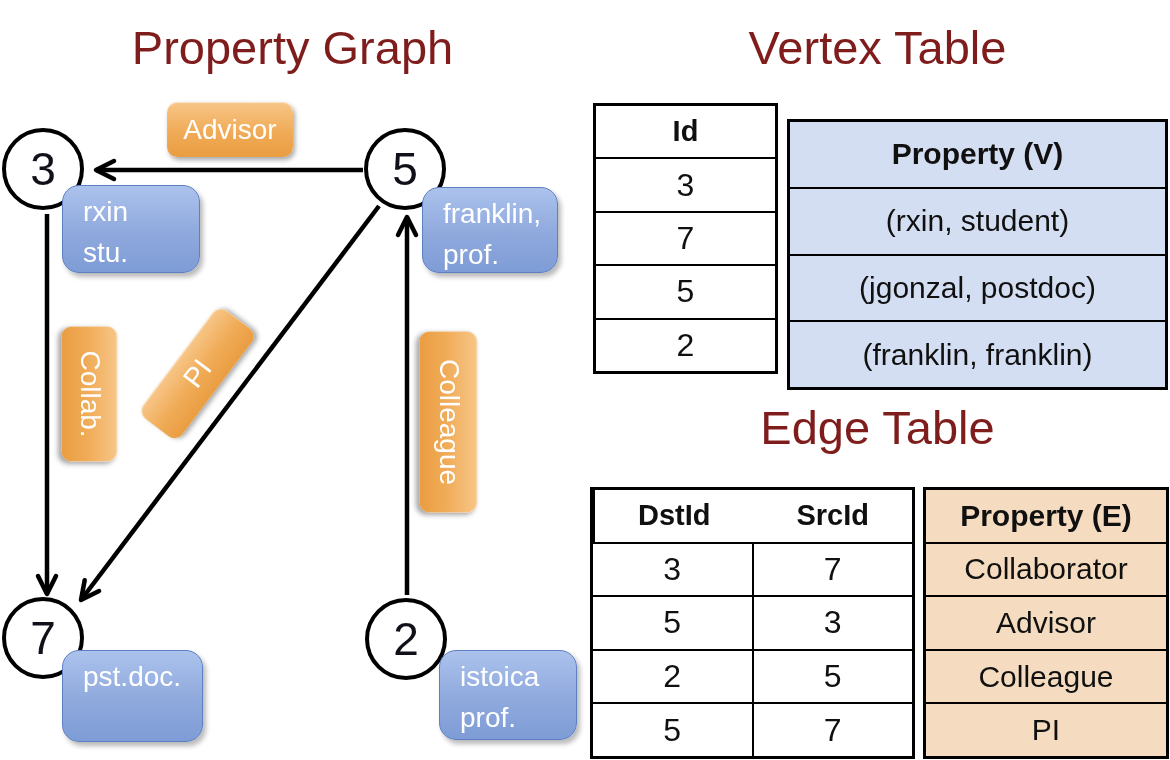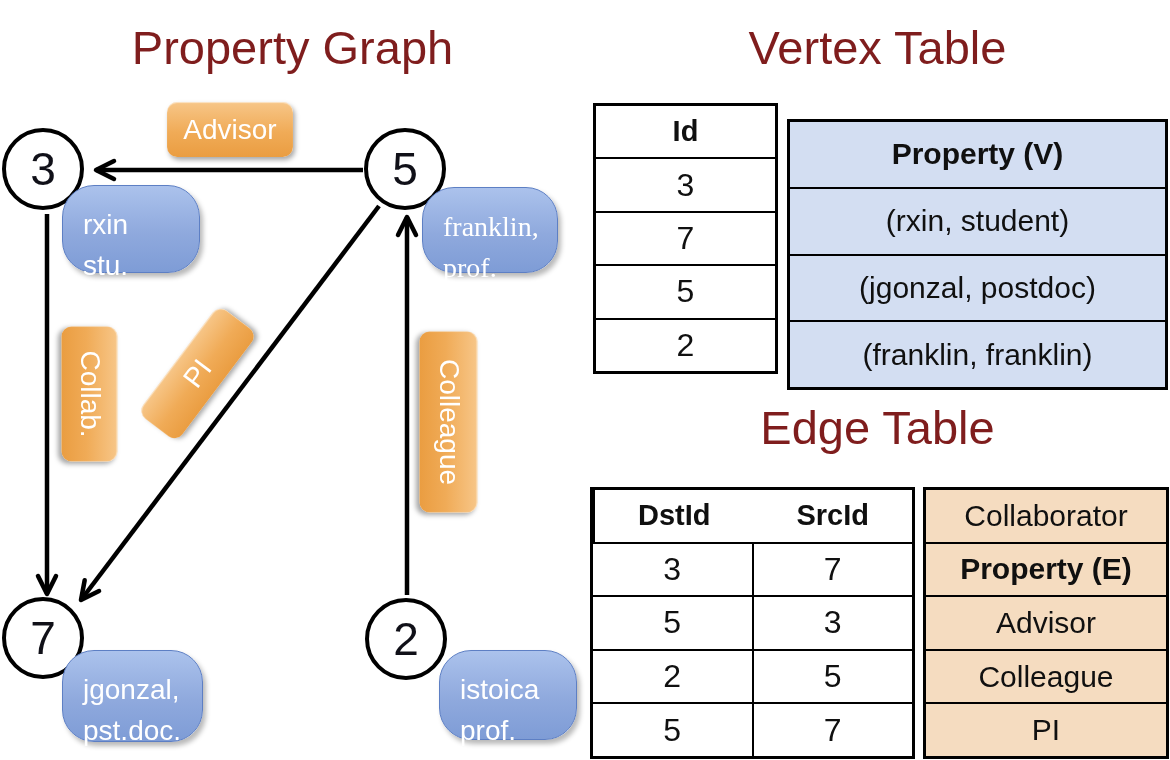--- a/index.html
+++ b/index.html
@@ -35,26 +35,26 @@
   }
   .l-advisor   { left:167px;   top:102px;   width:126px; height:55px; }
   .l-collab    { left:22px;    top:366px;   width:135px; height:56px; transform:rotate(90deg); }
   .l-pi        { left:130px;   top:349px;   width:135px; height:49px; transform:rotate(-53deg); }
   .l-colleague { left:358px;   top:393px;   width:181px; height:58px; transform:rotate(90deg); }
 
   
   .vprop {
     position:absolute; box-sizing:border-box;
     background:linear-gradient(#abc2ec 0%, #8fa9dd 55%, #7e9cd6 100%);
-    border:1.5px solid #5d7fc4; border-radius:32px; color:#fff;
-    font-size:28px; line-height:41px; padding:18px 0 0 20px; z-index:5;
+    border:1.5px solid #5d7fc4; border-radius:17px; color:#fff;
+    font-size:28px; line-height:41px; padding:5px 0 0 20px; z-index:5;
     box-shadow:3px 4px 5px rgba(0,0,0,0.28);
   }
   .p-rxin     { left:62px;  top:185px; width:138px; height:88px; }
-  .p-franklin { left:422px; top:187px; width:136px; height:86px;font-family:Liberation Serif, serif; }
+  .p-franklin { left:422px; top:187px; width:136px; height:86px; }
   .p-jgonzal  { left:62px;  top:650px; width:141px; height:92px; }
   .p-istoica  { left:420px; top:650px; width:138px; height:90px;margin-left:19px; }
 
   .edges { position:absolute; left:0; top:0; z-index:1; }
 
   
   .sub-table {
     position:absolute; box-sizing:border-box; border:3px solid #000;
     background:#fff; display:flex; flex-direction:column; z-index:2;
   }
@@ -114,21 +114,20 @@
 
   <div class="vprop p-rxin">
     <div>rxin</div>
     <div>stu.</div>
   </div>
   <div class="vprop p-franklin">
     <div>franklin,</div>
     <div>prof.</div>
   </div>
   <div class="vprop p-jgonzal">
-    <div>jgonzal,</div>
     <div>pst.doc.</div>
   </div>
   <div class="vprop p-istoica">
     <div>istoica</div>
     <div>prof.</div>
   </div>
 
   <div class="sub-table vt-id">
     <div class="trow">
         <div class="cell head">Id</div>
@@ -180,26 +179,26 @@
       <div class="cell div-l">5</div>
     </div>
     <div class="trow">
       <div class="cell">5</div>
       <div class="cell div-l">7</div>
     </div>
   </div>
 
   <div class="sub-table et-prop">
     <div class="trow">
+        <div class="cell head">Property (E)</div>
+      </div>
+    <div class="trow">
         <div class="cell">Collaborator</div>
       </div>
     <div class="trow">
-        <div class="cell head">Property (E)</div>
-      </div>
-    <div class="trow">
         <div class="cell">Advisor</div>
       </div>
     <div class="trow">
         <div class="cell">Colleague</div>
       </div>
     <div class="trow">
         <div class="cell">PI</div>
       </div>
   </div>
 

